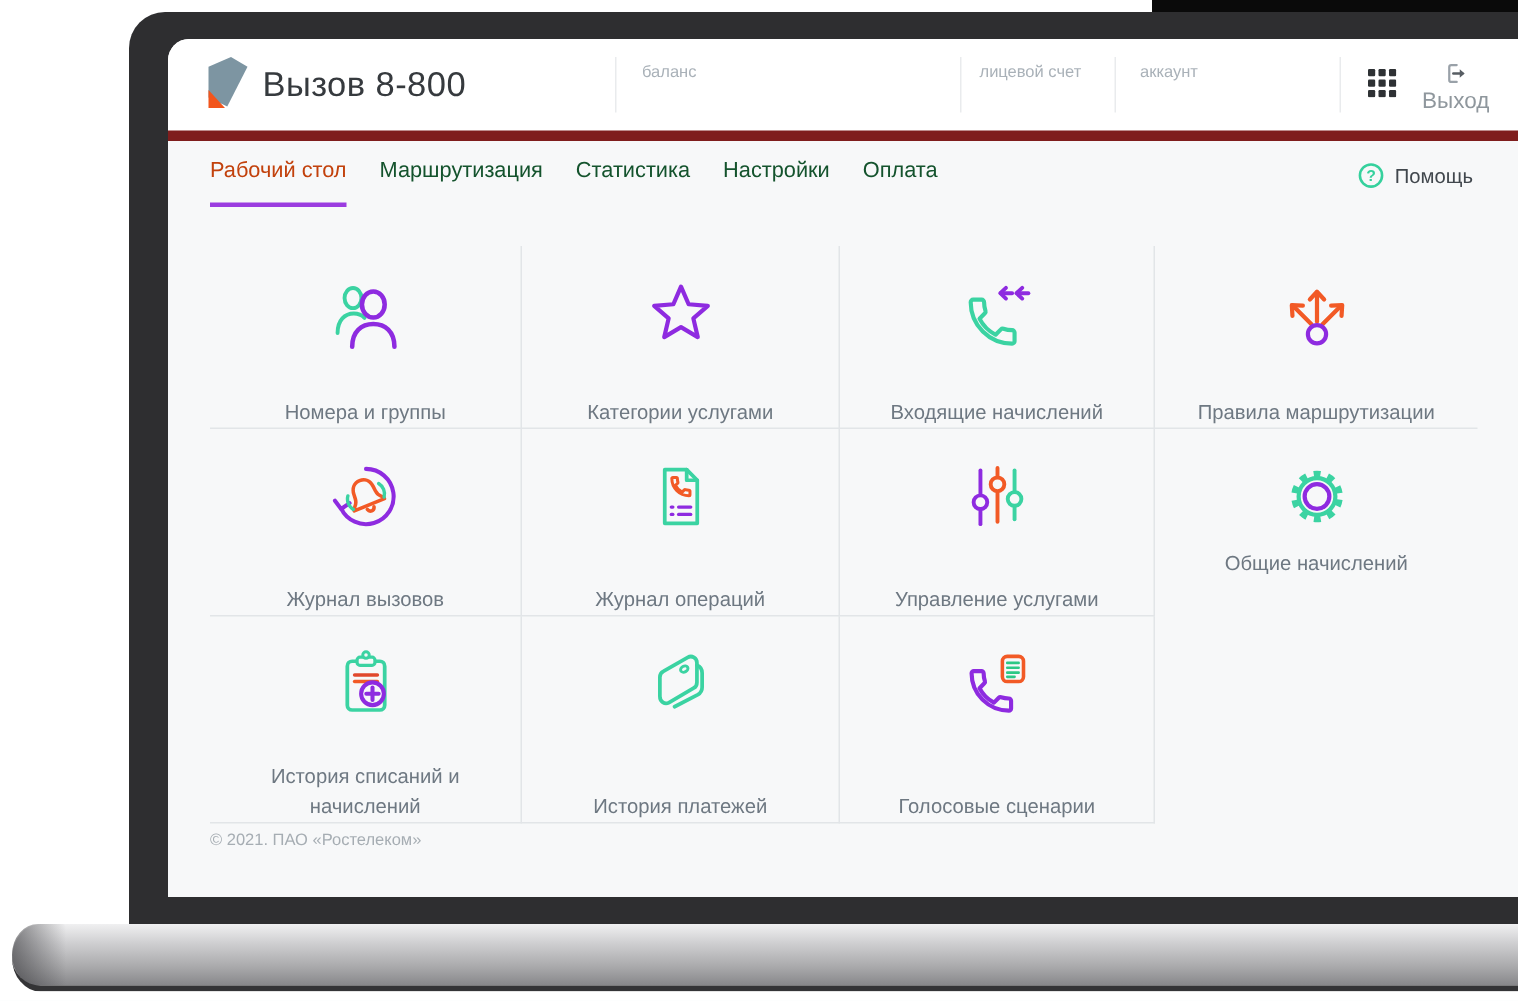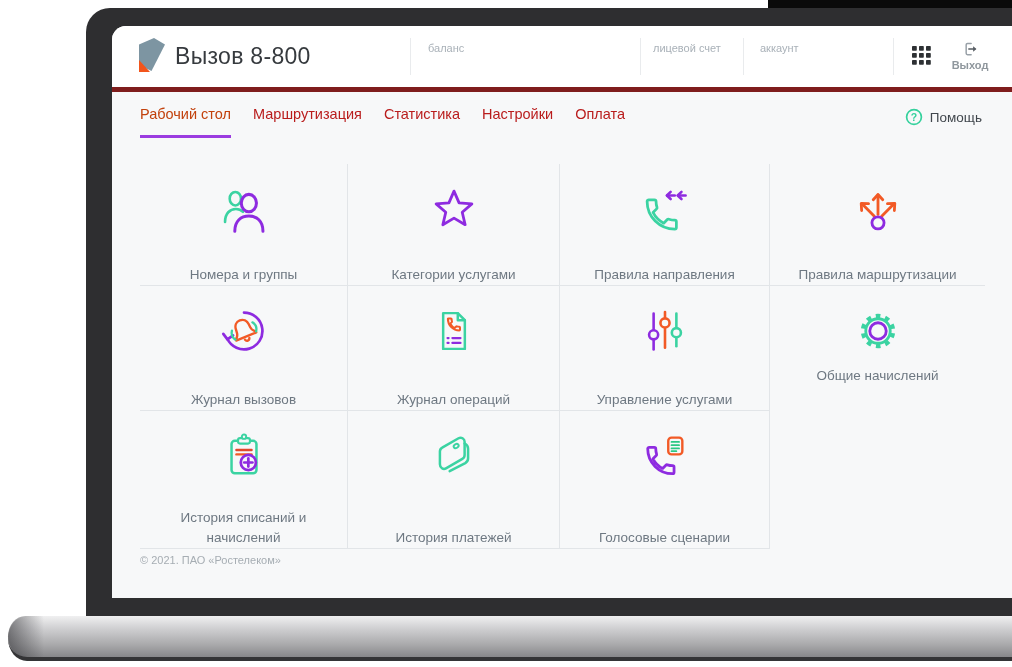--- a/index.html
+++ b/index.html
@@ -14,31 +14,31 @@
   .base{position:absolute;left:8px;top:616px;width:1020px;height:41px;
     background:linear-gradient(180deg,#f0f0f1 0%,#d2d2d4 28%,#a9a9ab 70%,#87878a 100%);
     border-bottom:4px solid #343436;
     border-radius:22px 3px 3px 22px / 26px 3px 3px 26px;}
   .base::before{content:"";position:absolute;left:0;top:0;bottom:0;width:36px;border-radius:inherit;
     background:linear-gradient(90deg,rgba(40,40,44,.55),rgba(40,40,44,0));}
 
   
   .screen{position:absolute;left:112px;top:26px;width:900px;height:572px;background:#f7f8f9;
     border-radius:14px 0 0 0;overflow:hidden;}
-  .app-header{position:absolute;left:0;top:0;width:100%;height:61px;background:#fff;border-bottom:5px solid #7f1d1d;}
+  .app-header{position:absolute;left:0;top:0;width:100%;height:61px;background:#fff;border-bottom:7px solid #7f1d1d;}
   .logo{position:absolute;left:25px;top:12px;width:30px;height:36px;}
   .app-title{position:absolute;left:63px;top:17px;font-size:23px;color:#363a3e;letter-spacing:.3px;}
   .vdiv{position:absolute;top:12px;width:1px;height:37px;background:#e9ebed;}
   .hlabel{position:absolute;top:16px;font-size:11px;color:#a9b1b8;text-align:right;}
   .apps-grid{position:absolute;left:800px;top:20px;cursor:pointer;}
   .logout{position:absolute;left:836px;top:14px;width:44px;text-align:center;cursor:pointer;}
-  .logout-label{display:block;font-size:11px;color:#8f979d;margin-top:1px;font-weight:bold;}
+  .logout-label{display:block;font-size:15px;color:#8f979d;margin-top:1px;}
 
   .tabs{position:absolute;left:28px;top:80px;display:flex;gap:22px;}
-  .tab{font-size:14.5px;color:#b91c1c;padding-bottom:13px;cursor:pointer;border-bottom:3px solid transparent;}
+  .tab{font-size:14.5px;color:#14532d;padding-bottom:13px;cursor:pointer;border-bottom:3px solid transparent;}
   .tab.active{color:#c2410c;border-bottom-color:#9b3ce0;}
   .help{position:absolute;right:30px;top:82px;display:flex;align-items:center;gap:7px;
     font-size:13.5px;color:#41474d;cursor:pointer;}
 
   .grid{position:absolute;left:28px;top:138px;display:grid;
     grid-template-columns:208px 212px 210px 215px;grid-template-rows:122px 125px 138px;}
   .cell{display:flex;flex-direction:column;align-items:center;padding-top:19px;box-sizing:border-box;cursor:pointer;}
   .cell.empty{cursor:default;}
   .b-r{border-right:1px solid #e2e5e8;}
   .b-b{border-bottom:1px solid #e2e5e8;justify-content:space-between;}
@@ -138,21 +138,21 @@
           <g transform="translate(3,11) scale(1.5)" stroke="#3bd3a2" stroke-width="1.7">
             <path d="M6.62,10.79 c1.44,2.83 3.76,5.14 6.59,6.59 l2.2,-2.2 c0.27,-0.27 0.67,-0.36 1.02,-0.24 1.12,0.37 2.33,0.57 3.57,0.57 0.55,0 1,0.45 1,1 V20 c0,0.55 -0.45,1 -1,1 -9.39,0 -17,-7.61 -17,-17 0,-0.55 0.45,-1 1,-1 h3.5 c0.55,0 1,0.45 1,1 0,1.25 0.2,2.45 0.57,3.57 0.11,0.35 0.03,0.74 -0.25,1.02 l-2.2,2.2 z"></path>
           </g>
           <g stroke="#8e2be0" stroke-width="2.4">
             <line x1="33" y1="11.5" x2="26" y2="11.5"></line>
               <polyline points="29.2,8.2 25.7,11.5 29.2,14.8"></polyline>
             <line x1="43" y1="11.5" x2="36" y2="11.5"></line>
               <polyline points="39.2,8.2 35.7,11.5 39.2,14.8"></polyline>
           </g>
         </svg>
-        <div class="tile-label">Правила направления</div>
+        <div class="tile-label">Входящие начислений</div>
       </div>
 
       <div class="cell b-b">
         <svg width="52" height="52" viewBox="0 0 48 48" fill="none" stroke-linecap="round" stroke-linejoin="round">
           <g stroke="#f25a26" stroke-width="2.6">
             <line x1="24" y1="29" x2="24" y2="11"></line>
               <polyline points="19.6,15.4 24,10.6 28.4,15.4"></polyline>
             <line x1="20.6" y1="30.6" x2="9.2" y2="19.2"></line>
               <polyline points="8.9,25.4 8.5,18.8 15.3,19.1"></polyline>
             <line x1="27.4" y1="30.6" x2="38.8" y2="19.2"></line>

